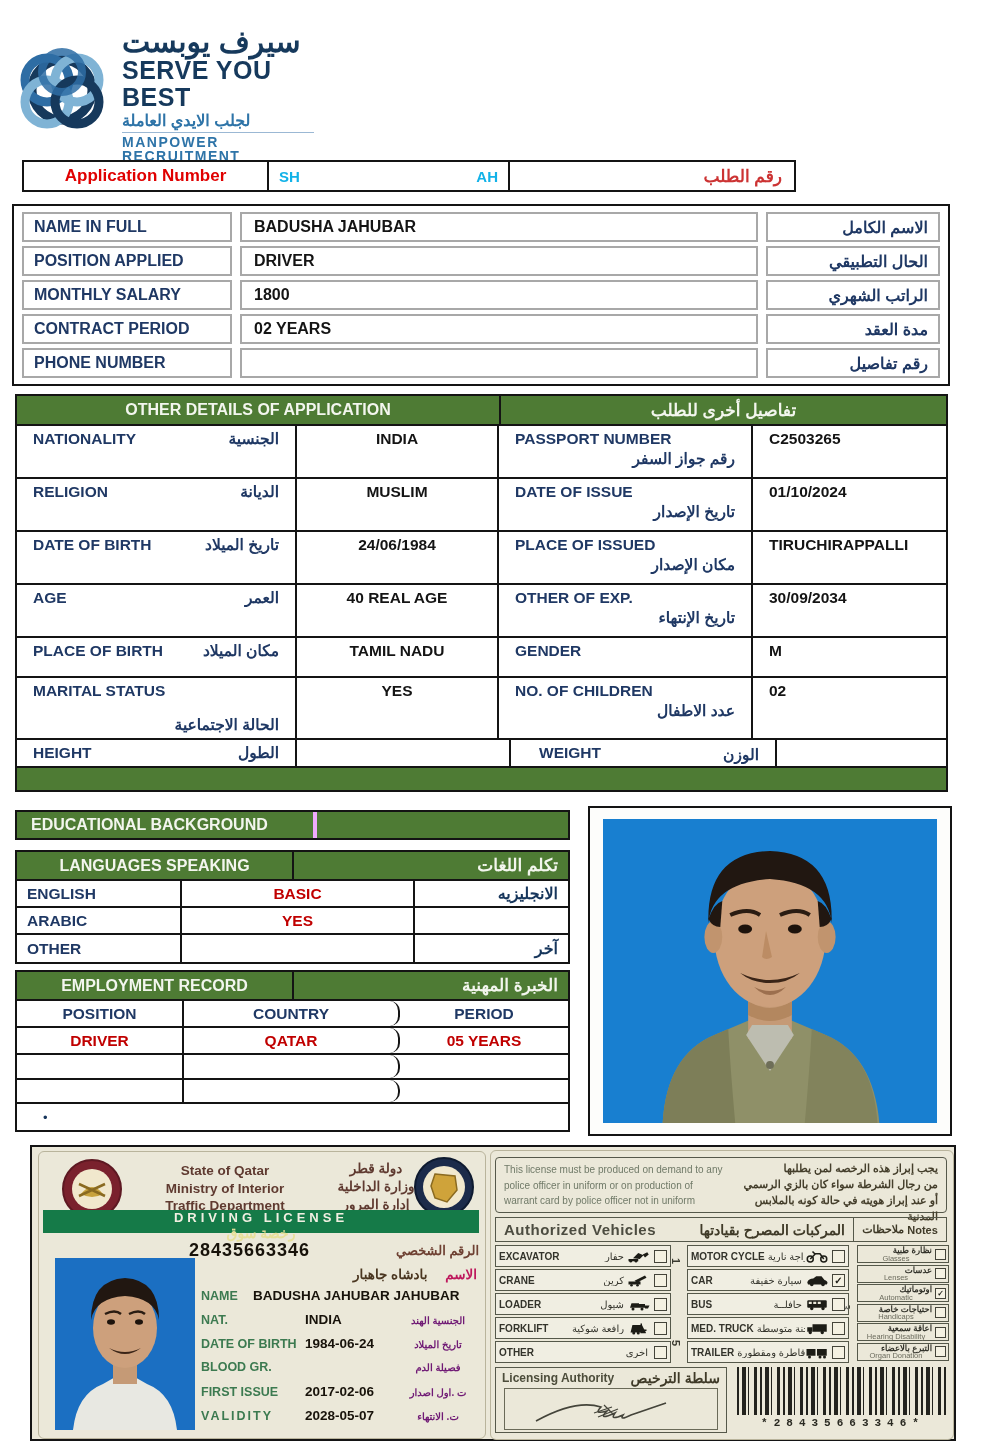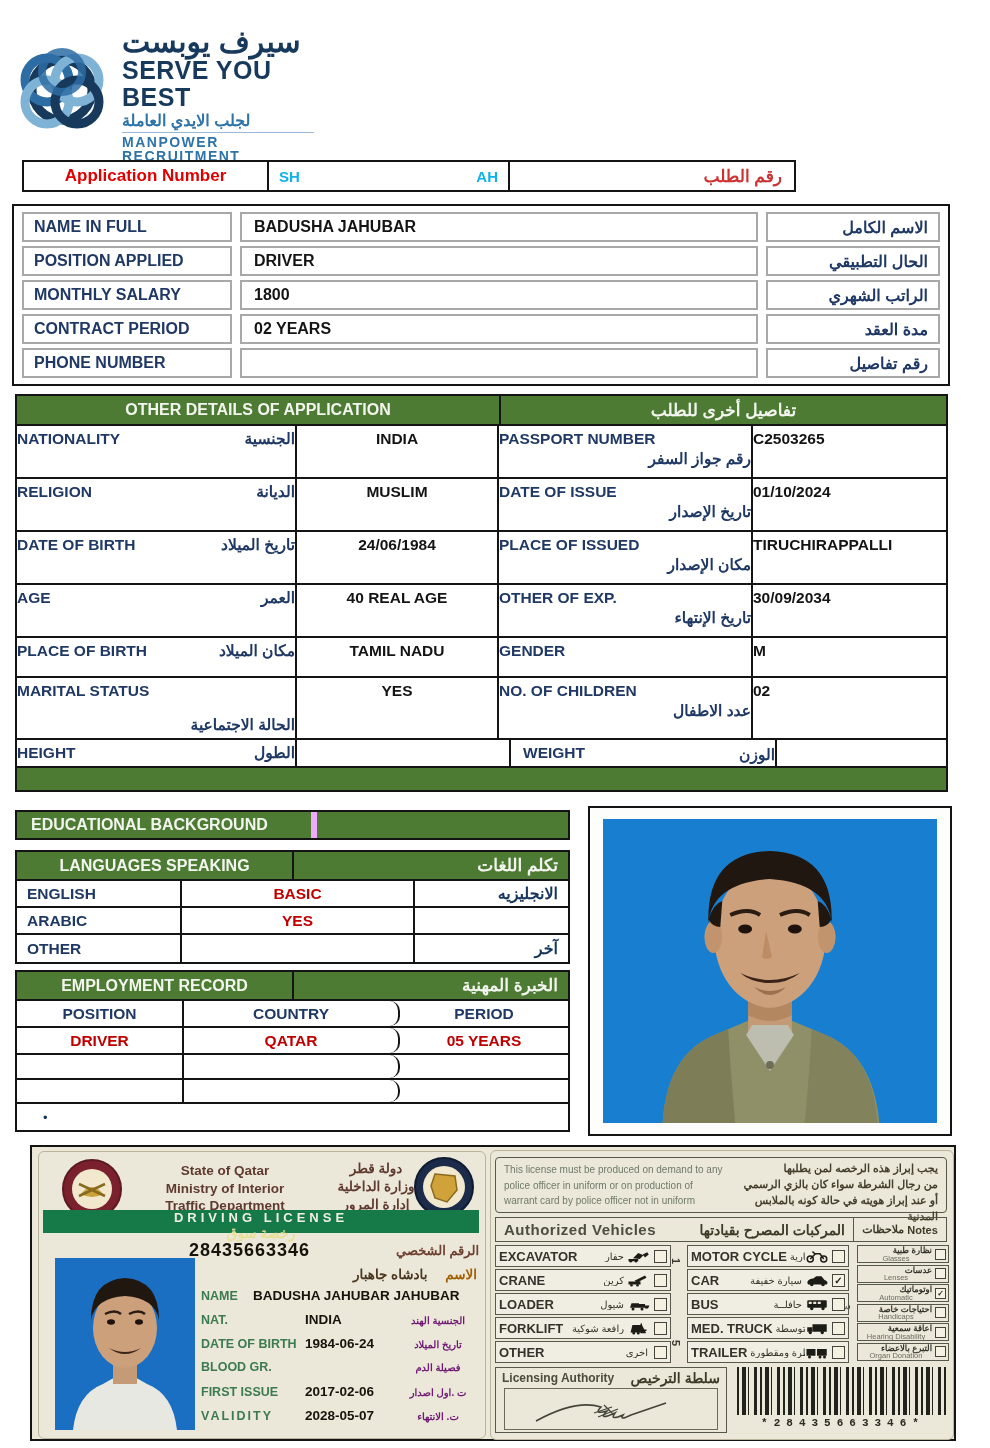--- a/index.html
+++ b/index.html
@@ -35,35 +35,35 @@
   .mc3{width:160px;justify-content:flex-end;padding-right:10px;font-size:16px;font-weight:bold;color:#1f3864;}
 
   
   .other-table{left:15px;top:394px;width:933px;border:2.5px solid #141414;box-sizing:border-box;background:#fff;}
   .orow{display:flex;border-bottom:2px solid #141414;box-sizing:border-box;}
   .orow:last-child{border-bottom:none;}
   .ohead{background:#4e7b34;height:30px;}
   .ohead .hcell{display:flex;align-items:center;justify-content:center;color:#f3f6ee;font-weight:bold;font-size:16px;}
   .ohead .h1{width:484px;border-right:2px solid #141414;box-sizing:border-box;}
   .ohead .h2{flex:1;font-size:17px;}
-  .ocell{box-sizing:border-box;border-right:2px solid #141414;padding:4px 0;}
+  .ocell{box-sizing:border-box;border-right:2px solid #141414;padding:4px 16px;}
   .oc1{width:280px;display:flex;justify-content:space-between;align-items:flex-start;font-size:15.5px;font-weight:bold;}
   .oc1.stack{flex-direction:column;}
   .oc1.stack .ar{width:100%;text-align:right;}
   .oc2{width:202px;text-align:center;font-size:15.5px;font-weight:bold;color:#141414;}
   .oc3{width:254px;font-size:15.5px;font-weight:bold;display:flex;flex-direction:column;}
   .oc3 .ar{text-align:right;margin-top:2px;}
   .oc3.inline{flex-direction:row;justify-content:space-between;align-items:flex-start;}
   .oc4{flex:1;border-right:none;font-size:15.5px;font-weight:bold;color:#141414;}
   .r53{height:53px;} .r40{height:40px;} .r62{height:62px;} .r28{height:28px;gap:12px;}
   .greenbar{height:22px;background:#4e7b34;}
 
   
   .edu-head{left:15px;top:810px;width:555px;height:30px;border:2px solid #141414;box-sizing:border-box;background:#4e7b34;display:flex;}
-  .edu-head .t{width:300px;border-right:6px solid #f0abfc;box-sizing:border-box;display:flex;align-items:center;padding-left:14px;color:#f3f6ee;font-weight:bold;font-size:16px;}
+  .edu-head .t{width:300px;border-right:4px solid #f0abfc;box-sizing:border-box;display:flex;align-items:center;padding-left:14px;color:#f3f6ee;font-weight:bold;font-size:16px;}
 
   .lang-table{left:15px;top:850px;width:555px;border:2px solid #141414;box-sizing:border-box;background:#fff;}
   .lhead{display:flex;background:#4e7b34;height:29px;border-bottom:2px solid #141414;box-sizing:border-box;color:#f3f6ee;font-weight:bold;font-size:16px;}
   .lhead .t1{width:277px;border-right:2px solid #141414;box-sizing:border-box;display:flex;align-items:center;justify-content:center;}
   .lhead .t2{flex:1;display:flex;align-items:center;justify-content:flex-end;padding-right:10px;font-size:17px;}
   .lrow{display:flex;height:27px;border-bottom:2px solid #141414;box-sizing:border-box;font-weight:bold;font-size:15.5px;}
   .lrow:last-child{border-bottom:none;}
   .lrow .c1{width:165px;border-right:2px solid #141414;box-sizing:border-box;display:flex;align-items:center;padding-left:10px;color:#1f3864;}
   .lrow .c2{width:233px;border-right:2px solid #141414;box-sizing:border-box;display:flex;align-items:center;justify-content:center;}
   .lrow .c3{flex:1;display:flex;align-items:center;justify-content:flex-end;padding-right:10px;color:#17365c;font-size:16px;}
@@ -87,21 +87,21 @@
 
   .auth-en{left:86px;top:10px;width:200px;text-align:center;color:#5f3a30;font-weight:bold;font-size:13.5px;line-height:1.3;}
   .auth-ar{left:282px;top:8px;width:110px;text-align:center;color:#5f3a30;font-weight:bold;font-size:13.5px;line-height:1.35;}
   .dl-bar{left:4px;top:58px;width:436px;height:23px;background:#157a48;display:flex;align-items:center;justify-content:space-between;padding:0 12px;box-sizing:border-box;flex-direction:column;}
   .dl-bar .en{color:#f2efe2;font-weight:bold;font-size:13px;letter-spacing:4px;}
   .dl-bar .ar{color:#e8e09a;font-weight:bold;font-size:14px;}
   .pn-row{left:150px;top:88px;width:290px;display:flex;justify-content:space-between;align-items:center;}
   .pn-row .num{font-size:18px;font-weight:bold;color:#17120a;letter-spacing:1px;}
   .pn-row .ar{font-size:13px;font-weight:bold;color:#6e4032;}
   .name-ar-row{left:160px;top:114px;width:278px;text-align:right;font-size:13.5px;font-weight:bold;color:#4a3620;}
-  .name-ar-row .lbl{color:#a16207;margin-left:14px;}
+  .name-ar-row .lbl{color:#be185d;margin-left:14px;}
   .lic-photo{left:16px;top:106px;width:140px;height:172px;}
   .lic-photo svg{width:100%;height:100%;display:block;}
   .lic-fields{left:162px;top:136px;width:278px;}
   .lfrow{display:flex;align-items:baseline;height:24px;font-weight:bold;}
   .lfrow .lab{color:#3c7a50;font-size:12.5px;width:104px;flex:none;}
   .lfrow .val{color:#17120a;font-size:13.5px;width:92px;flex:none;}
   .lfrow .ar{flex:1;text-align:center;color:#701a75;font-size:10px;}
   .lfrow.namerow .lab{width:52px;}
   .lfrow.namerow .val{width:auto;}
 
@@ -109,21 +109,21 @@
   .notice .en{width:238px;padding:4px 0 0 8px;font-size:10px;color:#707a68;line-height:1.55;}
   .notice .ar{flex:1;padding:3px 8px 0 0;text-align:right;font-size:11px;font-weight:bold;color:#453f2c;line-height:1.45;}
   .av-head{left:4px;top:66px;width:452px;height:25px;border:1.5px solid #55584a;box-sizing:border-box;display:flex;align-items:center;}
   .av-head .en{font-size:15px;font-weight:bold;color:#4c4c40;letter-spacing:.5px;padding-left:8px;}
   .av-head .ar{flex:1;text-align:right;font-size:14px;font-weight:bold;color:#3f3a28;padding-right:8px;}
   .av-head .notes{width:92px;border-left:1.5px solid #55584a;align-self:stretch;display:flex;align-items:center;justify-content:center;gap:3px;font-size:11px;font-weight:bold;color:#3f3a28;}
   .vcol{position:absolute;top:94px;}
   .vcolA{left:4px;width:176px;}
   .vcolB{left:196px;width:162px;}
   .vrow{height:22px;margin-bottom:2px;border:1px solid #55584a;box-sizing:border-box;display:flex;align-items:center;padding:0 3px;background:rgba(255,255,255,.25);}
-  .vrow .en{font-size:13px;font-weight:bold;color:#33332b;white-space:nowrap;}
+  .vrow .en{font-size:10px;font-weight:bold;color:#33332b;white-space:nowrap;}
   .vrow .ar{font-size:10px;color:#33332b;flex:1;text-align:right;padding:0 3px;white-space:nowrap;overflow:hidden;}
   .vrow svg{width:24px;height:14px;flex:none;}
   .chk{width:11px;height:11px;border:1.2px solid #44443a;flex:none;display:flex;align-items:center;justify-content:center;font-size:10px;font-weight:bold;color:#1a1a14;background:#f4f1e2;margin-left:3px;}
   .ncol{position:absolute;left:366px;top:94px;width:92px;}
   .nrow{height:18px;margin-bottom:1.5px;border:1px solid #55584a;box-sizing:border-box;display:flex;align-items:center;padding:0 2px;}
   .nrow .txt{flex:1;line-height:1;}
   .nrow .ar{display:block;font-size:8.5px;font-weight:bold;color:#33332b;text-align:right;}
   .nrow .en{display:block;font-size:7.5px;color:#6b6b5d;text-align:center;}
   .nrow .chk{width:9px;height:9px;font-size:8px;}
   .cmark{position:absolute;font-size:11px;font-weight:bold;color:#3a3a30;transform:rotate(90deg);}

